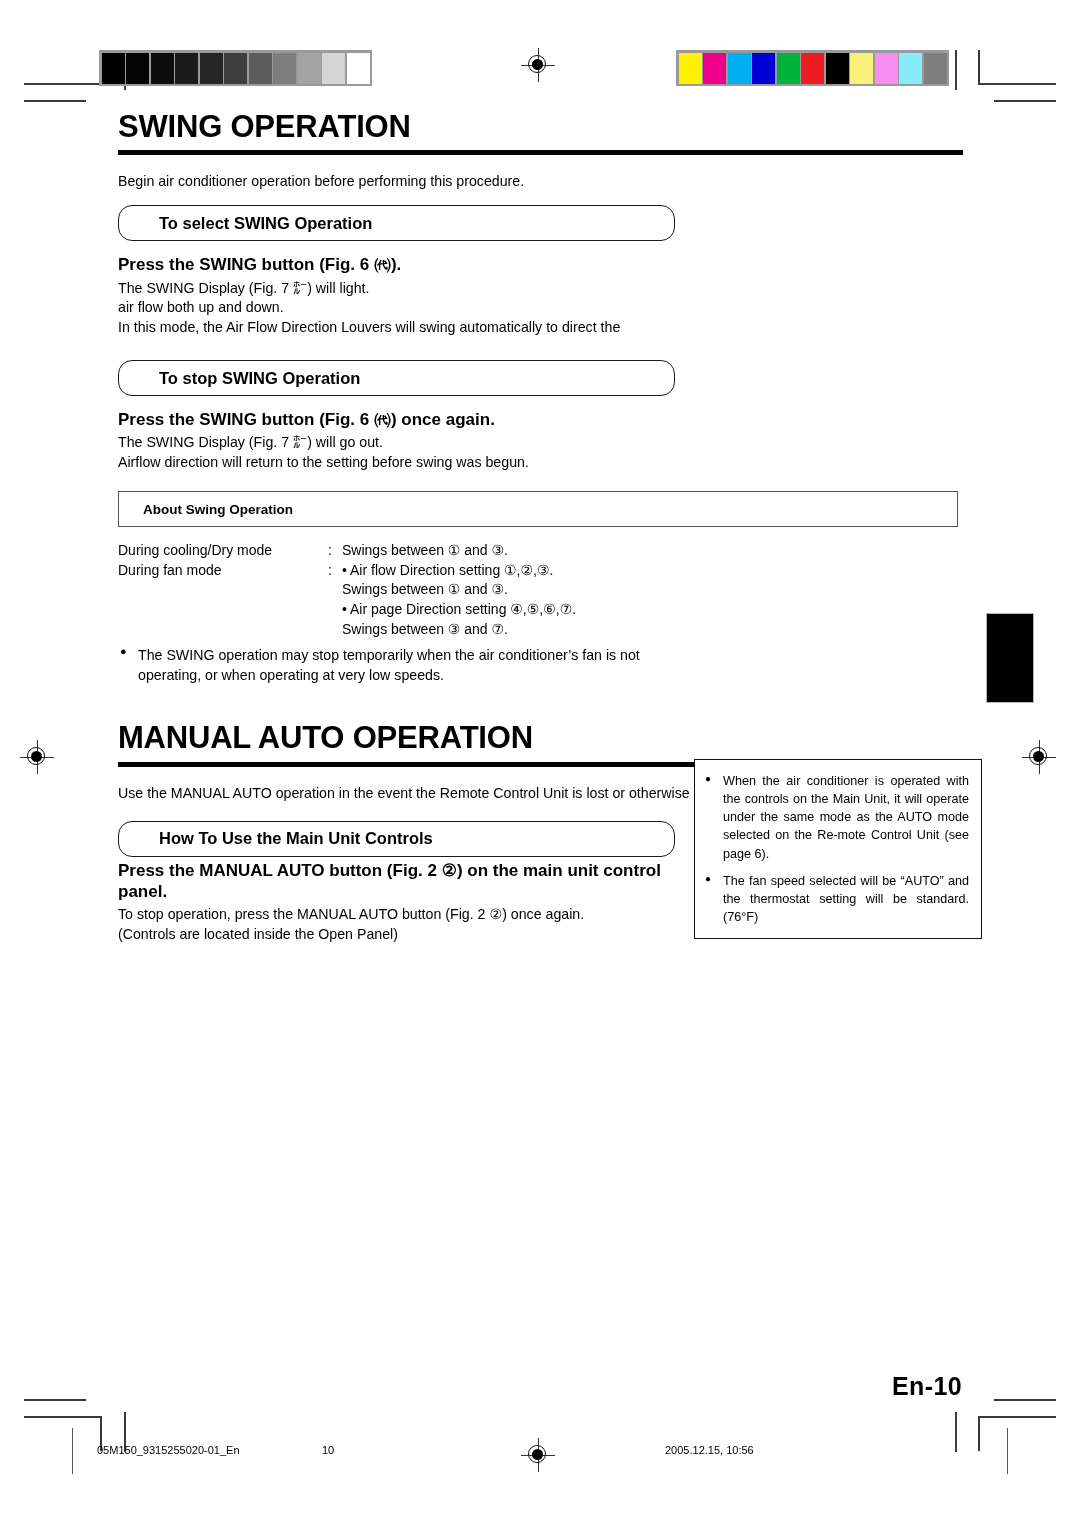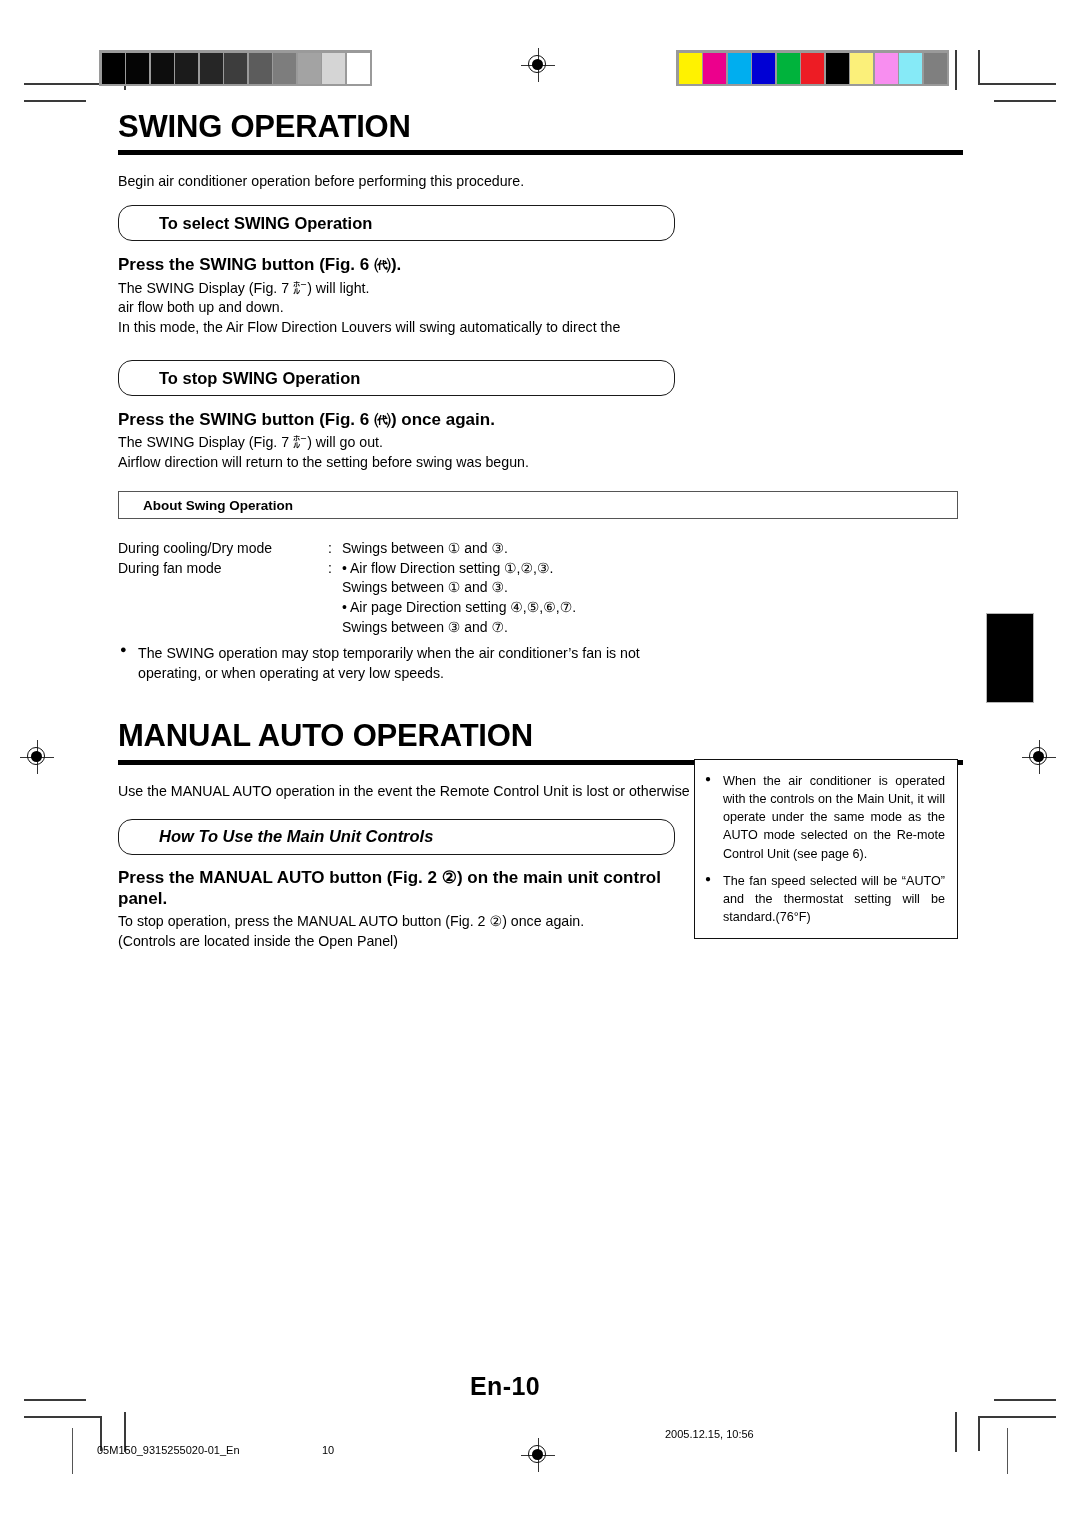--- a/index.html
+++ b/index.html
@@ -105,29 +105,29 @@
     line-height: 1.25;
   }
   h2.step.wide { width: 566px; }
 
   .sub-lines { font-size: 14.2px; line-height: 1.40; }
   .sub-lines div { white-space: nowrap; }
 
   
   .about-box {
     border: 1.6px solid #555;
-    height: 28px;
+    height: 36px;
     display: flex;
     align-items: center;
     padding-left: 24px;
     font-size: 13.5px;
     font-weight: bold;
     box-sizing: border-box;
     width: 840px;
-    margin: 18px 0 20px 0;
+    margin: 18px 0 14px 0;
   }
 
   table.modes {
     border-collapse: collapse;
     font-size: 14px;
     line-height: 1.40;
   }
   table.modes td { padding: 0; vertical-align: top; white-space: nowrap; }
   td.mode-label { width: 210px; }
   td.mode-colon { width: 14px; }
@@ -153,21 +153,21 @@
     top: -1px;
     font-size: 11px;
   }
   ul.bullets li .cont { display: block; }
 
   
   .note-box {
     position: absolute;
     left: 694px;
     top: 759px;
-    width: 264px;
+    width: 288px;
     box-sizing: border-box;
     border: 1.6px solid #111;
     padding: 12px 12px 12px 10px;
     background: #fff;
   }
   .note-box ul {
     list-style: none; margin: 0; padding: 0;
     font-size: 12.6px; line-height: 1.44;
   }
   .note-box li {
@@ -192,25 +192,24 @@
     background: #000;
     border: 1.5px solid #b5b5b5;
     box-sizing: border-box;
   }
 
   
   .page-number {
     position: absolute;
     left: 0; top: 1372px;
     width: 962px;
-    text-align: center;
+    text-align: right;
     font-size: 25px;
     font-weight: bold;
     letter-spacing: 0.4px;
-    padding-left: 24px;
   }
 
   
   .footer {
     position: absolute;
     left: 0; top: 1428px;
     width: 1080px;
     height: 60px;
     font-size: 11px;
   }
@@ -358,21 +357,21 @@
         <span class="cont">operating, or when operating at very low speeds.</span>
       </li>
     </ul>
   </section>
 
   <section style="margin-top:36px;">
     <h1 class="section-title">MANUAL AUTO OPERATION</h1>
     <div class="rule"></div>
     <p class="body-text" style="margin-bottom:18px;">Use the MANUAL AUTO operation in the event the Remote Control Unit is lost or otherwise unavailable.</p>
 
-    <div class="pill" style="margin-bottom:12px;font-style:italic;">How To Use the Main Unit Controls</div>
+    <div class="pill" style="margin-bottom:3px;">How To Use the Main Unit Controls</div>
     <h2 class="step wide">Press the MANUAL AUTO button  (Fig. 2 ②) on the main unit control panel.</h2>
     <div class="sub-lines">
       <div>To stop operation, press the MANUAL AUTO button (Fig. 2 ②) once again.</div>
       <div>(Controls are located inside the Open Panel)</div>
     </div>
   </section>
 </div>
 
 <div class="note-box">
   <ul>
@@ -381,14 +380,14 @@
   </ul>
 </div>
 
 <div class="page-number">En-10</div>
 
 <div class="footer">
   <div class="fline" style="left:72px; top:0; width:1.4px; height:46px;"></div>
   <div class="fline" style="left:1007px; top:0; width:1.4px; height:46px;"></div>
   <div class="ftext" style="left:97px; top:16px;">05M150_9315255020-01_En</div>
   <div class="ftext" style="left:322px; top:16px;">10</div>
-  <div class="ftext" style="left:665px; top:0;text-align:right;">2005.12.15, 10:56</div>
+  <div class="ftext" style="left:665px; top:16px;text-align:right;">2005.12.15, 10:56</div>
 </div>
 
 </body></html>

